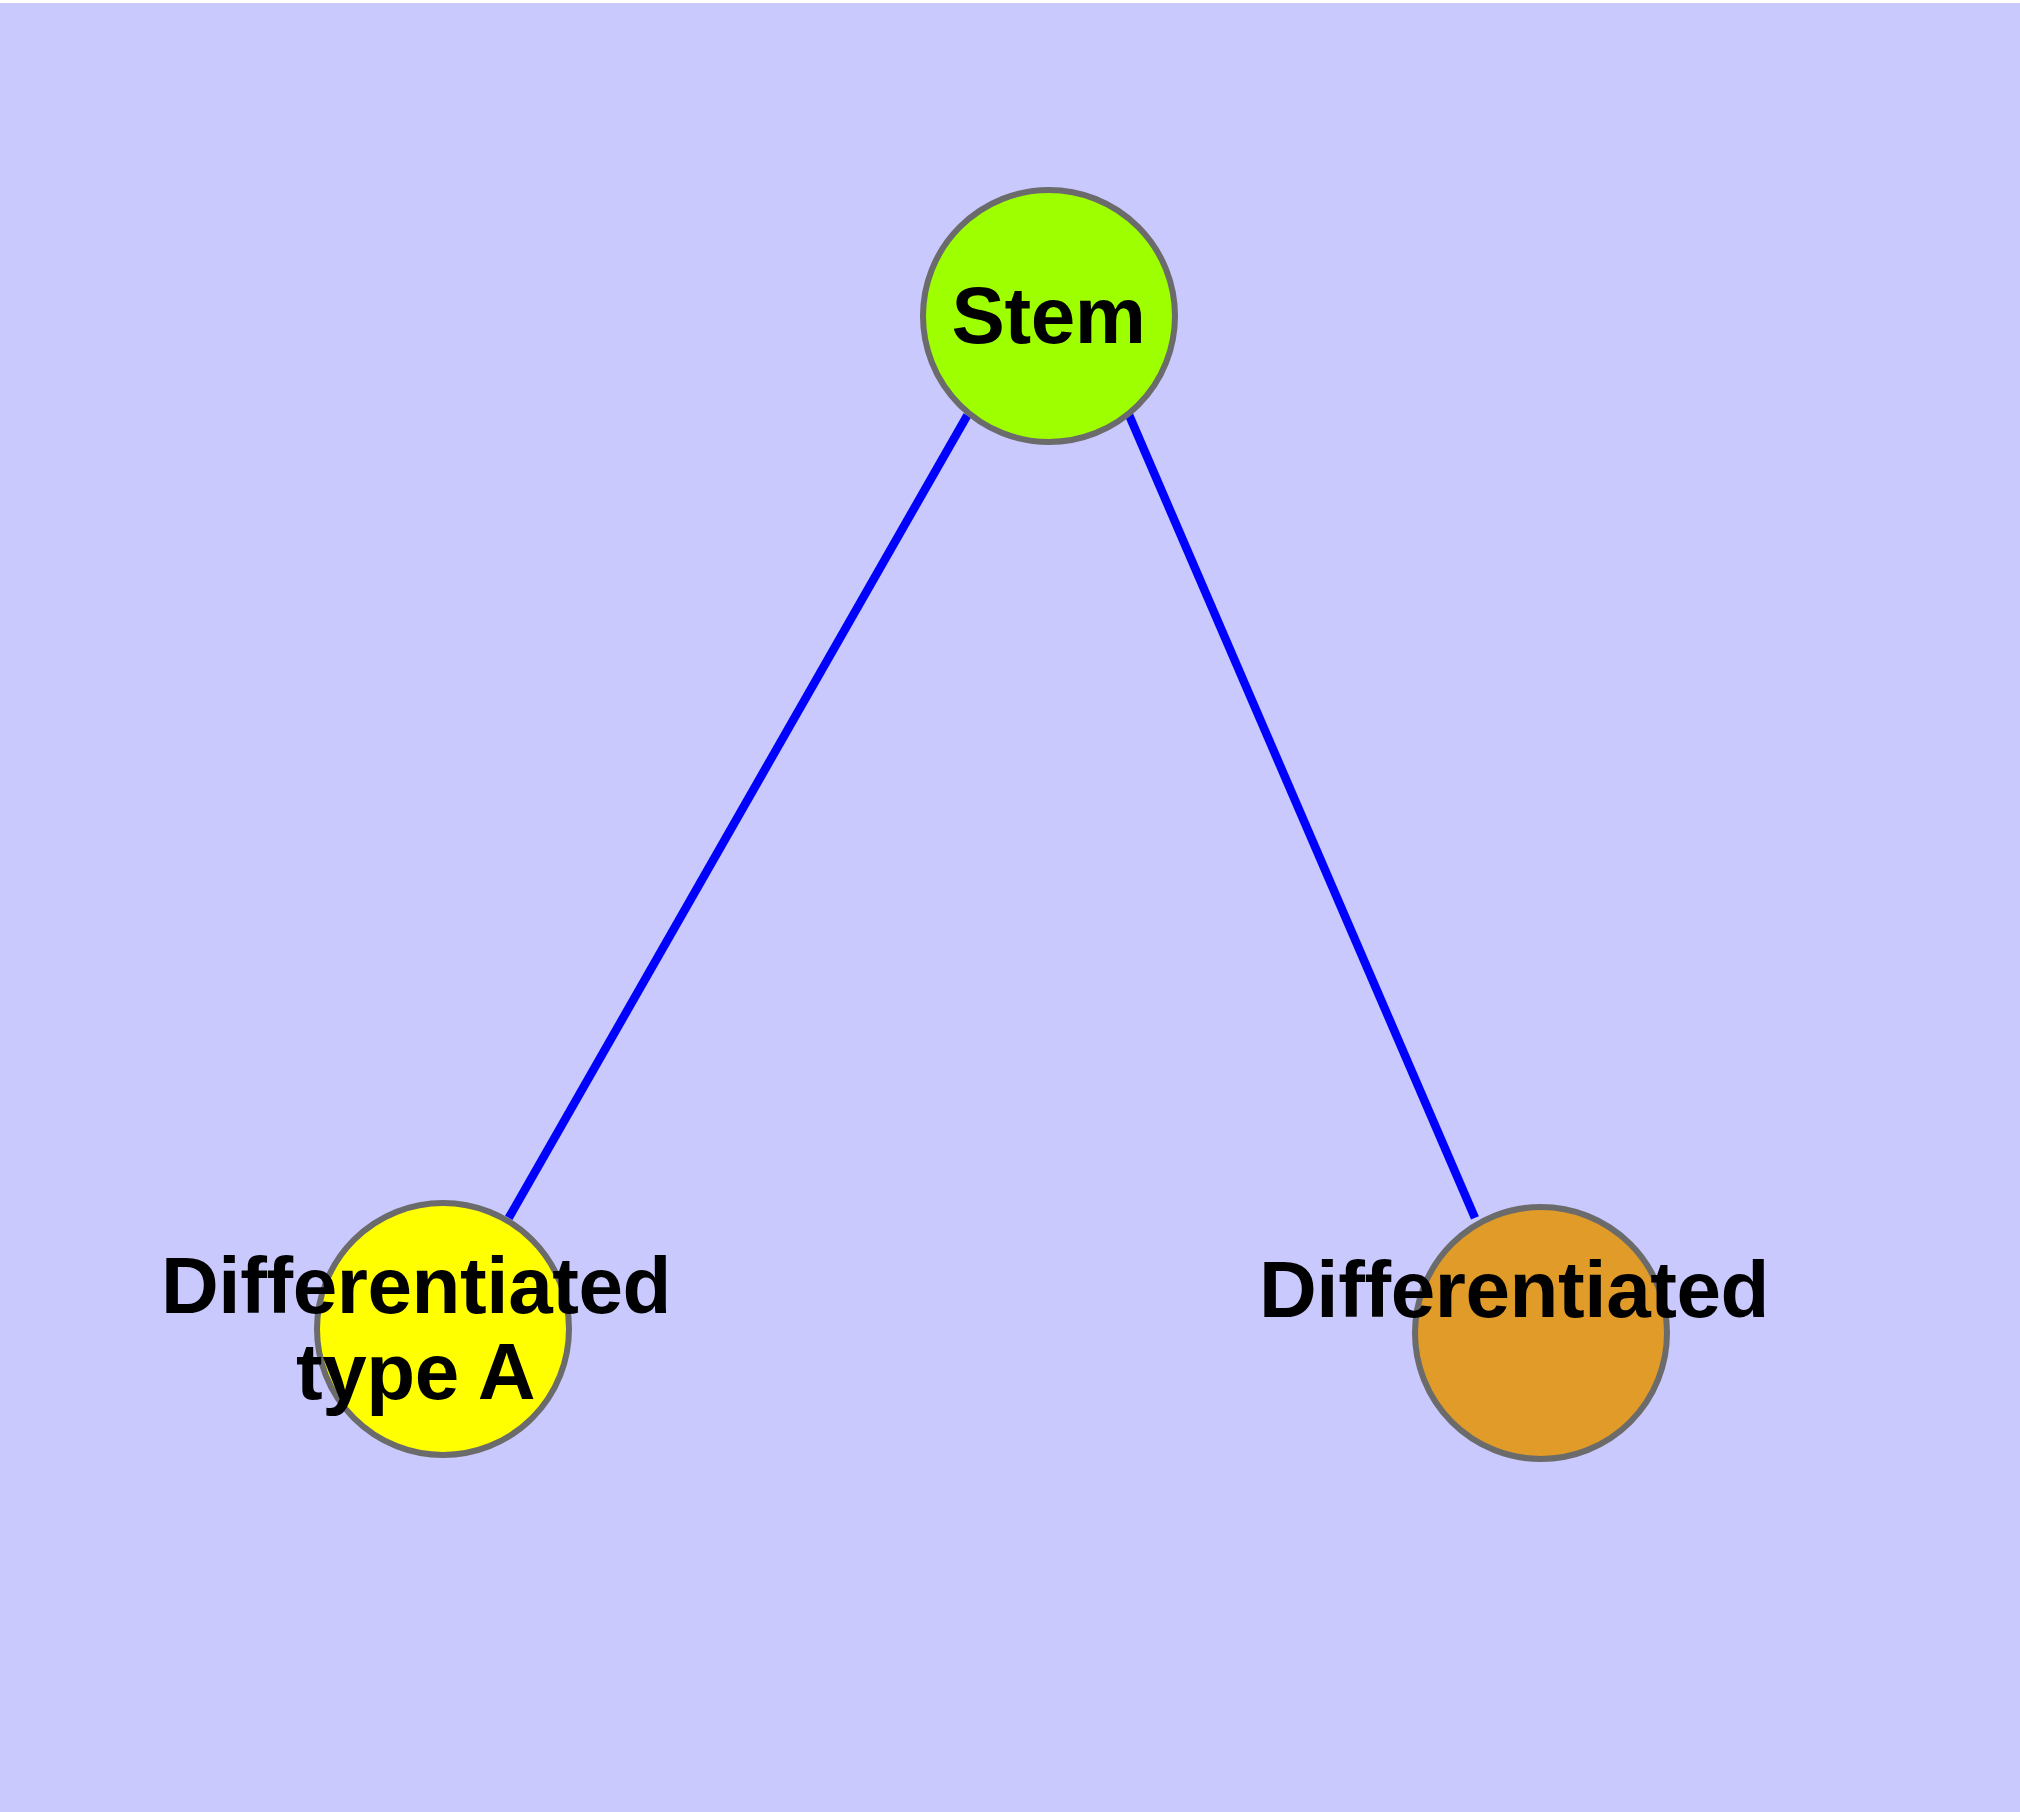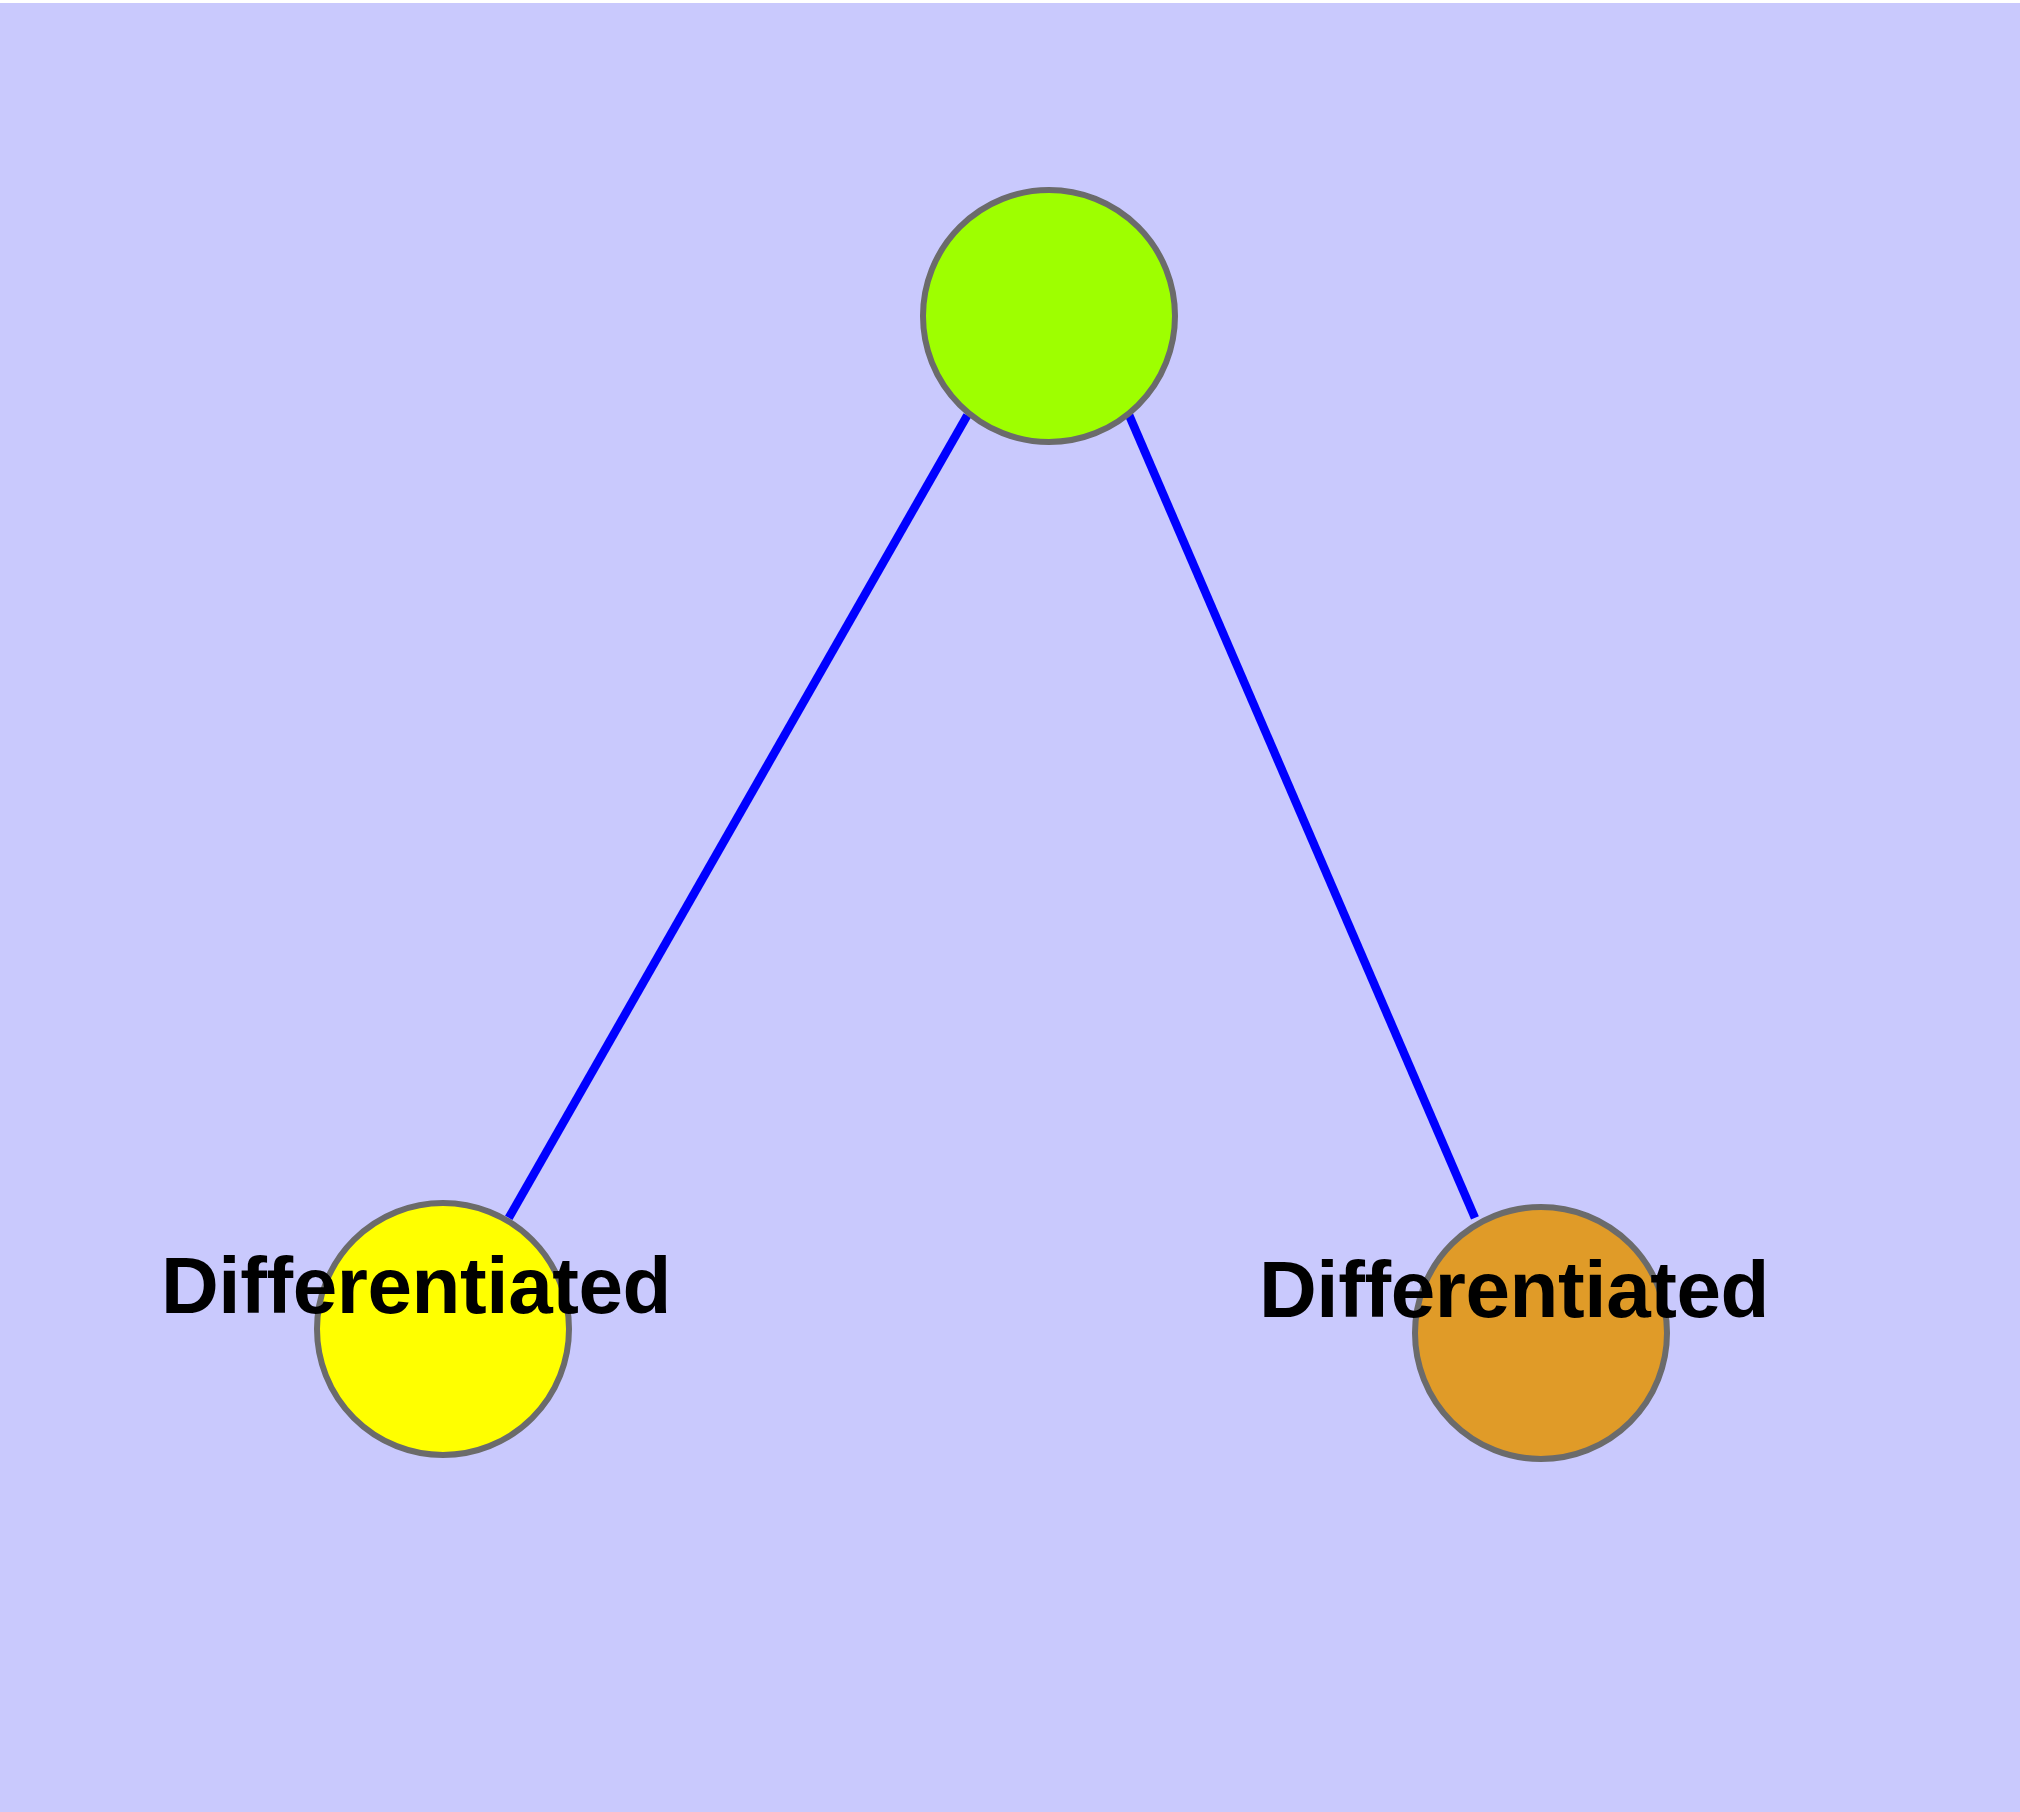--- a/index.html
+++ b/index.html
@@ -56,24 +56,28 @@
 <div id="canvas">
 
   <div id="graph-bg"></div>
 
   <svg id="graph-svg" viewBox="0 0 2384 2138">
     <line x1="1141" y1="490" x2="600" y2="1437" stroke="#0000ff" stroke-width="10" stroke-linecap="butt"></line>
     <line x1="1332" y1="490" x2="1740" y2="1437" stroke="#0000ff" stroke-width="10" stroke-linecap="butt"></line>
   </svg>
 
   <div class="node-circle" style="left:920px; top:187px; width:258px; height:258px; background:#9eff00;"></div>
+  <div class="node-label" style="left:879px; top:273px; width:339px;">
+    <span class="lbl-line">Stem</span>
+  </div>
 
   <div class="node-circle" style="left:314px; top:1200px; width:258px; height:258px; background:#ffff00;"></div>
   <div class="node-label" style="left:161px; top:1243px; width:509px;">
     <span class="lbl-line">Differentiated</span>
+    <span class="lbl-line">type A</span>
   </div>
 
   <div class="node-circle" style="left:1412px; top:1204px; width:258px; height:258px; background:#e09b28;"></div>
   <div class="node-label" style="left:1259px; top:1247px; width:509px;">
     <span class="lbl-line">Differentiated</span>
   </div>
 
 </div>
 
 

